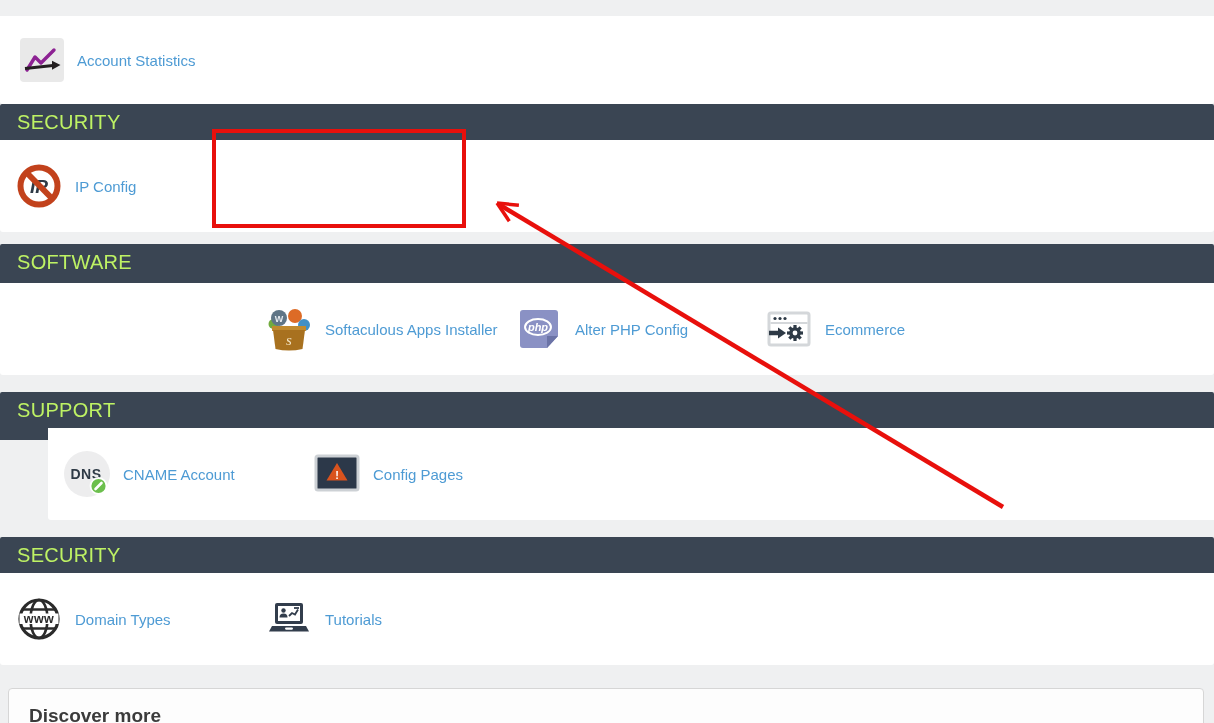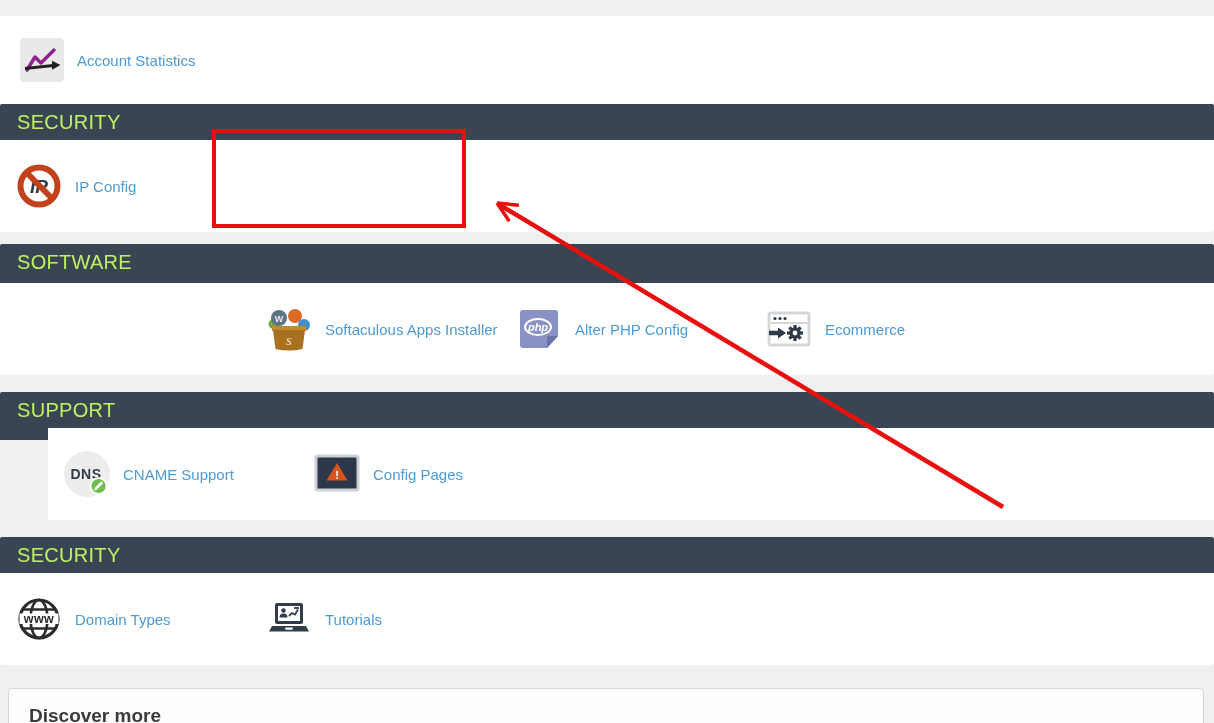--- a/index.html
+++ b/index.html
@@ -138,21 +138,21 @@
 
   <div class="item col1">
     <span>
       <svg class="ic" width="46" height="46" viewBox="0 0 46 46">
         <circle cx="23" cy="23" r="23" fill="#ededee"></circle>
         <text x="22" y="28" font-size="14" font-weight="bold" fill="#2e3a46" text-anchor="middle" letter-spacing="0.5">DNS</text>
         <circle cx="34.5" cy="35" r="8" fill="#6cbf4d" stroke="#ffffff" stroke-width="1.8"></circle>
         <line x1="31.5" y1="38" x2="37.5" y2="32" stroke="#ffffff" stroke-width="2.6" stroke-linecap="round"></line>
       </svg>
     </span>
-    <a class="lbl">CNAME Support</a>
+    <a class="lbl">CNAME Account</a>
   </div>
 
   <div class="item col2">
     <span>
       <svg class="ic" width="46" height="46" viewBox="0 0 46 46">
         <rect x="2" y="5" width="42" height="34" rx="2" fill="#2c3849" stroke="#cdd1d5" stroke-width="3"></rect>
         <path d="M23,12 L33.5,29.5 H12.5 Z" fill="#d9531e"></path>
         <text x="23" y="27.5" font-size="11" font-weight="bold" fill="#ffffff" text-anchor="middle">!</text>
       </svg>
     </span>

